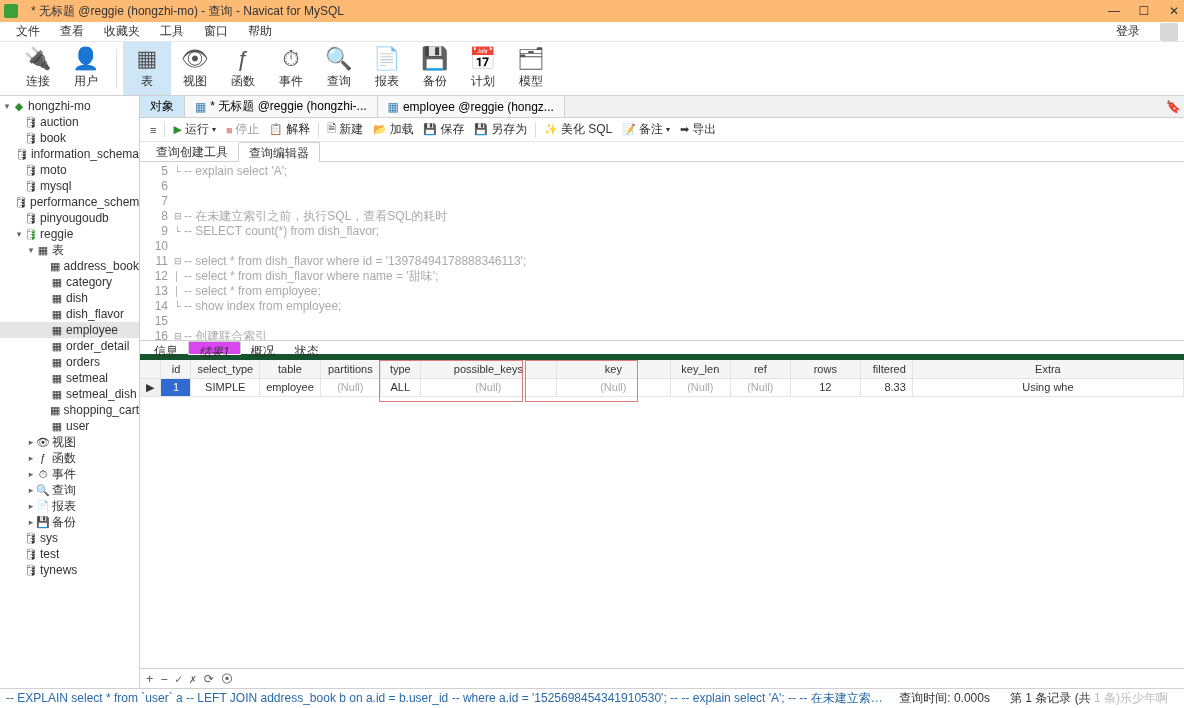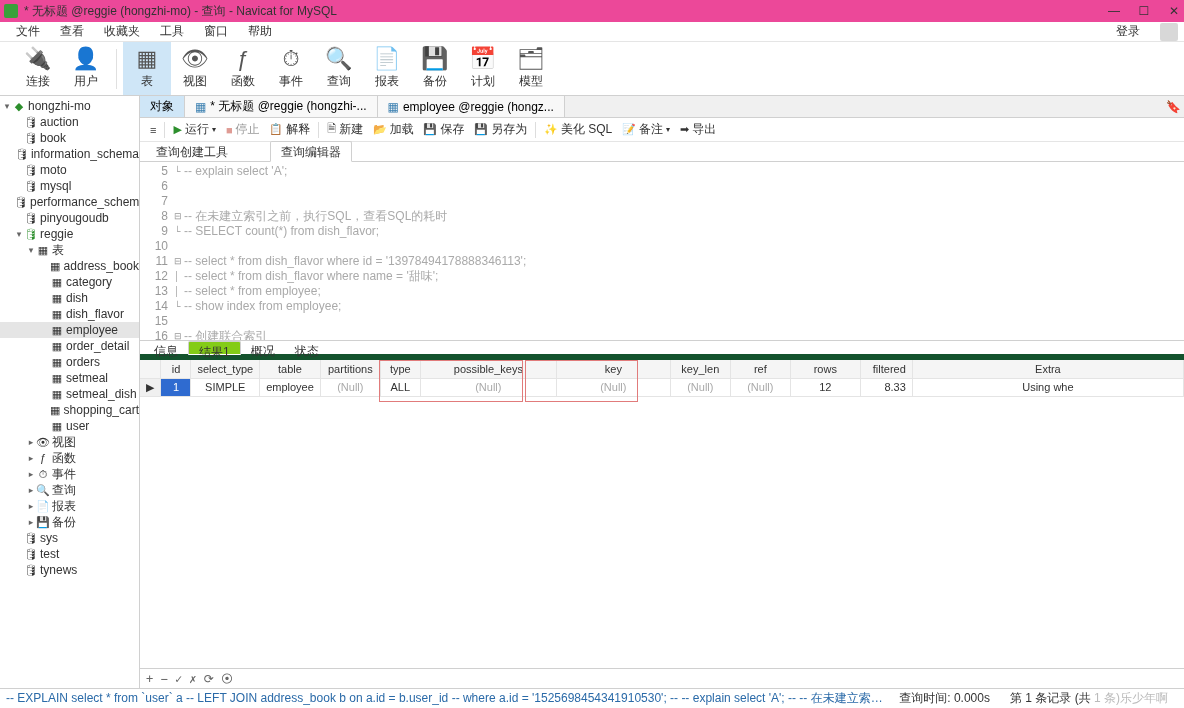--- a/index.html
+++ b/index.html
@@ -1,17 +1,17 @@
 <!DOCTYPE html>
 <html><head>
 <meta charset="utf-8">
 <style>
 * { margin: 0; padding: 0; box-sizing: border-box; font-family: "Microsoft YaHei", "Segoe UI", Tahoma, sans-serif; font-size: 12px; }
 body { background: #fff; width: 1184px; height: 708px; overflow: hidden; display: flex; flex-direction: column; }
-.titlebar { height: 22px; display: flex; align-items: center; padding: 0 4px; background: #ec4899; }
+.titlebar { height: 22px; display: flex; align-items: center; padding: 0 4px; background: #fdba74; gap: 7px; }
 .titlebar .app-icon { width: 14px; height: 14px; background: #3aa03a; border-radius: 2px; margin-right: 6px; }
 .titlebar .title { flex: 1; color: #333; }
 .titlebar .win-btns { display: flex; gap: 18px; align-items: center; }
 .win-btns span { width: 12px; text-align: center; color: #333; cursor: default; }
 .win-btns .min::before { content: "—"; }
 .win-btns .max::before { content: "☐"; }
 .win-btns .close::before { content: "✕"; }
 
 .menubar { height: 20px; display: flex; align-items: center; padding: 0 6px; background: #fff; border-bottom: 1px solid #e5e5e5; }
 .menubar .menu-item { padding: 0 10px; color: #333; }
@@ -46,33 +46,33 @@
 .tab { display: flex; align-items: center; padding: 0 10px; border-right: 1px solid #d0d0d0; background: #f8f8f8; gap: 4px; }
 .tab.active { background: #cfe6f7; }
 .tabstrip .grow { flex: 1; }
 .tabstrip .rt-icon { width: 20px; display: flex; align-items: center; justify-content: center; color: #d08000; }
 
 .action-bar { height: 24px; display: flex; align-items: center; background: #fff; border-bottom: 1px solid #e5e5e5; padding-left: 6px; gap: 2px; }
 .ab-item { display: flex; align-items: center; gap: 3px; padding: 0 4px; color: #333; font-size: 11px; }
 .ab-item .i { font-size: 11px; }
 .ab-sep { width: 1px; height: 16px; background: #ddd; margin: 0 2px; }
 
-.sub-tabs { height: 20px; display: flex; align-items: flex-end; border-bottom: 1px solid #d0d0d0; padding-left: 6px; gap: 32px; }
+.sub-tabs { height: 20px; display: flex; align-items: flex-start; border-bottom: 1px solid #d0d0d0; padding-left: 6px; }
 .sub-tab { padding: 2px 10px 0; color: #333; }
 .sub-tab.active { border: 1px solid #d0d0d0; border-bottom: 1px solid #fff; background: #fff; border-radius: 2px 2px 0 0; margin-bottom: -1px; }
 
 .editor { height: 178px; overflow: hidden; background: #fff; font-family: Consolas, monospace; font-size: 12px; line-height: 15px; padding-top: 2px; }
 .editor .line { display: flex; }
 .editor .ln { width: 34px; text-align: right; color: #999; padding-right: 6px; }
 .editor .fold { width: 10px; color: #999; font-size: 9px; }
 .editor .code { white-space: pre; color: #aaa; }
 
 .result-tabs { height: 20px; display: flex; align-items: stretch; border-top: 1px solid #d0d0d0; border-bottom: 6px solid #14532d; padding-left: 4px; background: #fff; }
 .r-tab { padding: 2px 10px 0; color: #333; }
-.r-tab.active { border: 1px solid #d0d0d0; border-bottom: 1px solid #fff; background: #84cc16; margin-bottom: -1px; border-radius: 2px 2px 0 0; }
+.r-tab.active { border: 1px solid #d0d0d0; border-bottom: 1px solid #fff; background: #d946ef; margin-bottom: -1px; border-radius: 2px 2px 0 0; font-style: italic; }
 
 .grid-wrap { flex: 1; overflow: auto; background: #fff; position: relative; }
 .grid { border-collapse: collapse; width: 100%; }
 .grid th, .grid td { border-right: 1px solid #e4e4e4; border-bottom: 1px solid #e4e4e4; text-align: center; padding: 2px 6px; height: 18px; font-size: 11px; }
 .grid th { background: #f5f5f5; font-weight: normal; color: #333; }
 .grid td { color: #333; }
 .grid td.null { color: #aaa; }
 .grid td.selected { background: #2f6bd0; color: #fff; }
 .row-marker { width: 14px; background: #f0f0f0; text-align: center; color: #333; border-right: 1px solid #ccc; }
 .hl-box { position: absolute; border: 1px solid #e17b7b; pointer-events: none; }

